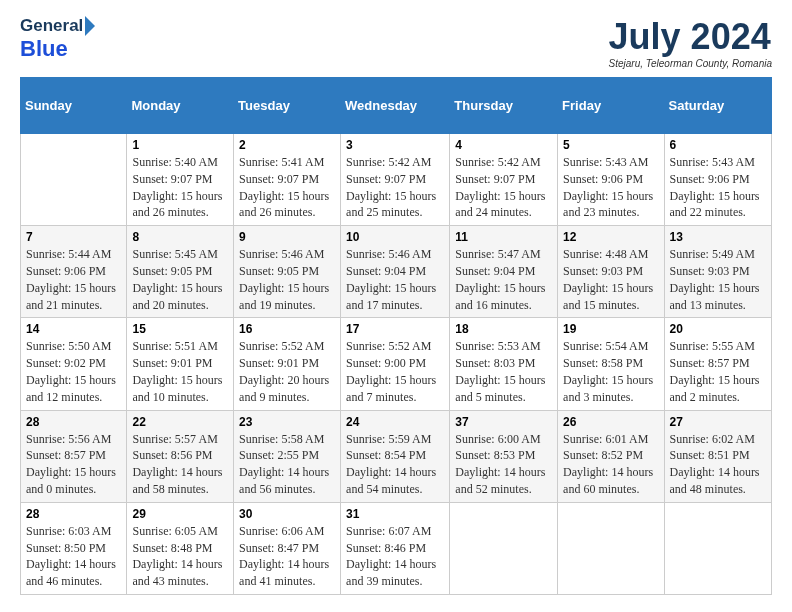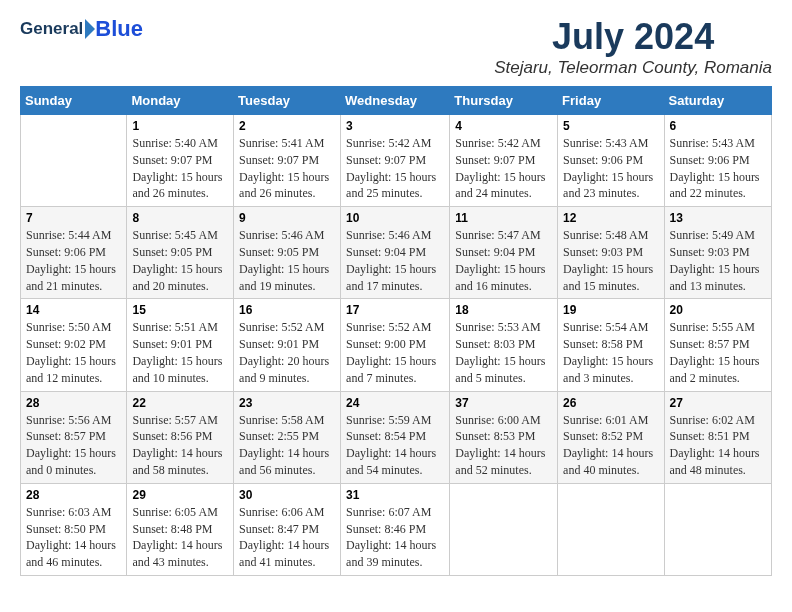--- a/index.html
+++ b/index.html
@@ -11,21 +11,21 @@
       padding: 16px 20px;
     }
     .header {
       display: flex;
       justify-content: space-between;
       align-items: flex-start;
       margin-bottom: 8px;
     }
     .logo {
       display: flex;
-      flex-direction: row;
+      flex-direction: column;
       font-size: 14px;
       font-weight: bold;
     }
     .logo-general {
       color: #1a3a5c;
       font-size: 17px;
       font-weight: bold;
     }
     .logo-blue {
       color: #1d4ed8;
@@ -39,44 +39,44 @@
     }
     .logo-triangle {
       width: 0;
       height: 0;
       border-left: 10px solid #2e7abf;
       border-top: 10px solid transparent;
       border-bottom: 10px solid transparent;
       margin-left: 2px;
     }
     .title-block {
-      text-align: center;
+      text-align: left;
       margin-left: 28px;
     }
     .main-title {
       font-size: 36px;
       font-weight: bold;
       color: #1a3a5c;
     }
     .subtitle {
-      font-size: 17px;
+      font-size: 10px;
       color: #333;
       font-style: italic;
     }
     table {
       width: 100%;
       border-collapse: collapse;
       font-size: 11px;
     }
     thead tr th {
       background-color: #2e7abf;
       color: #fff;
       font-weight: bold;
       font-size: 13px;
-      padding: 6px 4px;
+      padding: 20px 4px;
       border: 1px solid #2e7abf;
       text-align: left;
     }
     tbody tr td {
       border: 1px solid #ccc;
       vertical-align: top;
       padding: 4px 5px;
       width: 113px;
       min-height: 70px;
     }
@@ -222,21 +222,21 @@
           <span class="day-num">11</span>
           <div class="day-info">
             <div>Sunrise: 5:47 AM</div>
             <div>Sunset: 9:04 PM</div>
             <div>Daylight: 15 hours and 16 minutes.</div>
           </div>
         </td>
         <td>
           <span class="day-num">12</span>
           <div class="day-info">
-            <div>Sunrise: 5:48 AM</div>
+            <div>Sunrise: 4:48 AM</div>
             <div>Sunset: 9:03 PM</div>
             <div>Daylight: 15 hours and 15 minutes.</div>
           </div>
         </td>
         <td>
           <span class="day-num">13</span>
           <div class="day-info">
             <div>Sunrise: 5:49 AM</div>
             <div>Sunset: 9:03 PM</div>
             <div>Daylight: 15 hours and 13 minutes.</div>
@@ -340,21 +340,21 @@
             <div>Sunrise: 6:00 AM</div>
             <div>Sunset: 8:53 PM</div>
             <div>Daylight: 14 hours and 52 minutes.</div>
           </div>
         </td>
         <td>
           <span class="day-num">26</span>
           <div class="day-info">
             <div>Sunrise: 6:01 AM</div>
             <div>Sunset: 8:52 PM</div>
-            <div>Daylight: 14 hours and 40 minutes.</div>
+            <div>Daylight: 14 hours and 60 minutes.</div>
           </div>
         </td>
         <td>
           <span class="day-num">27</span>
           <div class="day-info">
             <div>Sunrise: 6:02 AM</div>
             <div>Sunset: 8:51 PM</div>
             <div>Daylight: 14 hours and 48 minutes.</div>
           </div>
         </td>

